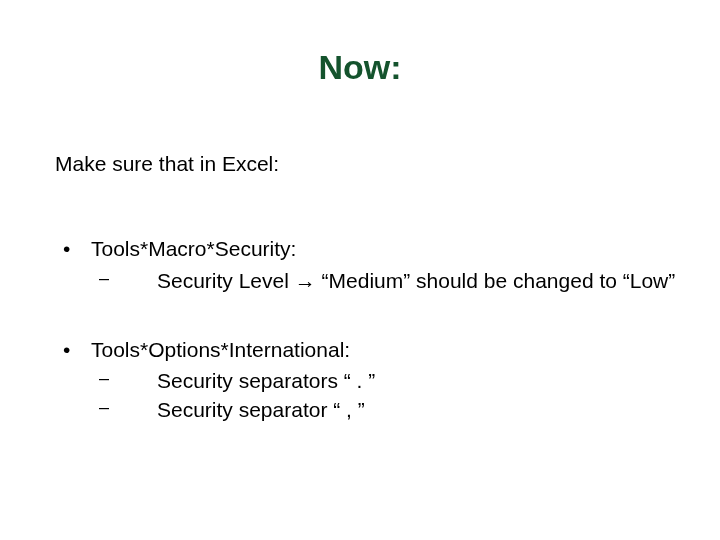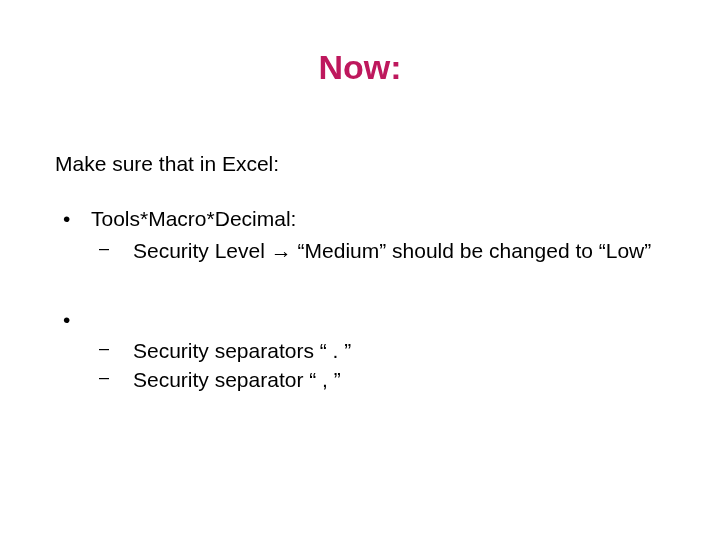--- a/index.html
+++ b/index.html
@@ -18,32 +18,32 @@
     box-sizing: border-box;
   }
   .title {
     position: absolute;
     top: 48px;
     left: 0;
     width: 720px;
     text-align: center;
     font-size: 34px;
     font-weight: bold;
-    color: #be185d;
+    color: #14532d;
   }
   .body {
     position: absolute;
     top: 150px;
     left: 55px;
     right: 40px;
     font-size: 21px;
     line-height: 1.3;
   }
   .intro {
-    margin-bottom: 28px;
+    margin-bottom: 58px;
   }
   .bullet-group {
     margin-bottom: 42px;
   }
   .bullet-l1 {
     display: flex;
     margin-bottom: 4px;
   }
   .bullet-l1 .dot {
     width: 28px;
@@ -56,47 +56,49 @@
     margin-bottom: 2px;
   }
   .bullet-l2 .dash {
     width: 34px;
     flex-shrink: 0;
     font-family: Arial, sans-serif;
     font-size: 18px;
   }
   .bullet-l2 .text {
     flex: 1;
+    margin-left: 24px;
   }
 </style>
 </head>
 <body>
 
 <div class="slide">
 
   <div class="title">Now:</div>
 
   <div class="body">
 
     <div class="intro">Make sure that in Excel:</div>
 
     <div class="bullet-group">
       <div class="bullet-l1">
         <span class="dot">•</span>
-        <span class="text">Tools*Macro*Decimal:</span>
+        <span class="text">Tools*Macro*Security:</span>
       </div>
       <div class="bullet-l2">
         <span class="dash">–</span>
         <span class="text">Security Level → “Medium” should be changed to “Low”</span>
       </div>
     </div>
 
     <div class="bullet-group">
       <div class="bullet-l1">
         <span class="dot">•</span>
+        <span class="text">Tools*Options*International:</span>
       </div>
       <div class="bullet-l2">
         <span class="dash">–</span>
         <span class="text">Security separators “ . ”</span>
       </div>
       <div class="bullet-l2">
         <span class="dash">–</span>
         <span class="text">Security separator “ , ”</span>
       </div>
     </div>

